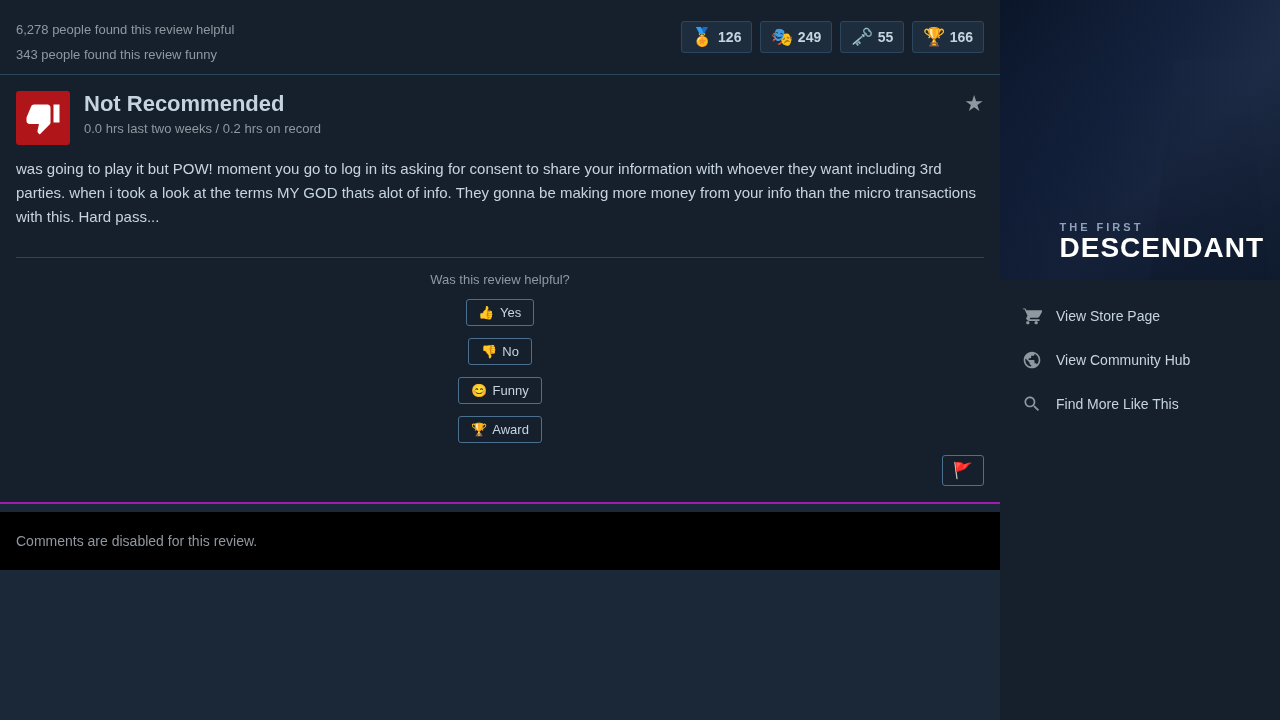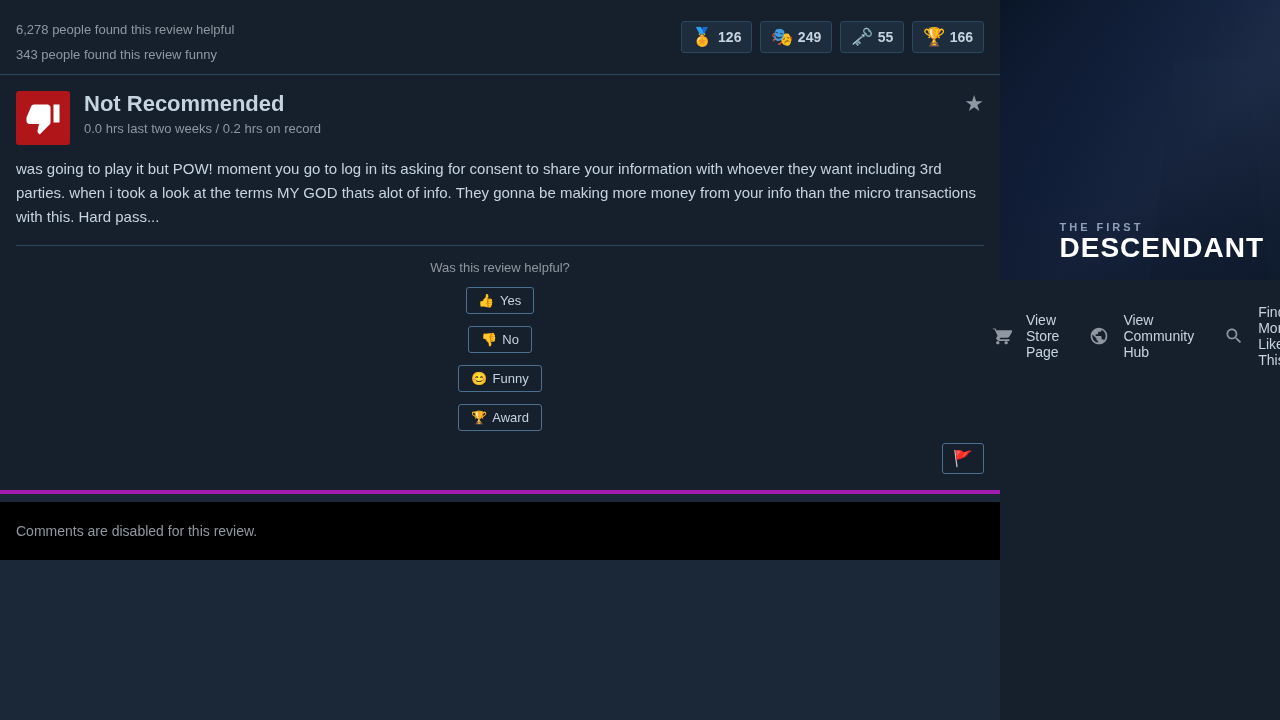--- a/index.html
+++ b/index.html
@@ -63,21 +63,21 @@
 
     .award-badge .icon {
       font-size: 18px;
     }
 
     
     .review-block {
       background-color: #16202d;
       margin: 0;
       padding: 16px;
-      border-bottom: 4px solid #a21caf;
+      border-bottom: 2px solid #a21caf;
     }
 
     .review-header {
       display: flex;
       align-items: flex-start;
       gap: 14px;
       margin-bottom: 12px;
     }
 
     .thumb-icon {
@@ -124,21 +124,21 @@
     .review-date {
       font-size: 13px;
       color: #8f98a0;
       margin-bottom: 14px;
     }
 
     .review-body {
       font-size: 15px;
       color: #c6d4df;
       line-height: 1.6;
-      margin-bottom: 16px;
+      margin-bottom: 28px;
     }
 
     .review-divider {
       border: none;
       border-top: 1px solid #2a475e;
       margin-bottom: 14px;
     }
 
     .helpful-row {
       display: flex;
@@ -232,22 +232,22 @@
       font-size: 28px;
       font-weight: 900;
       color: #ffffff;
       letter-spacing: 1px;
       line-height: 1.1;
     }
 
     .sidebar-links {
       padding: 16px;
       display: flex;
-      flex-direction: row;
-      gap: 20px;
+      flex-direction: column;
+      gap: 4px;
       justify-content: center;
     }
 
     .sidebar-link {
       display: flex;
       align-items: center;
       gap: 12px;
       padding: 8px 4px;
       color: #c6d4df;
       font-size: 14px;

